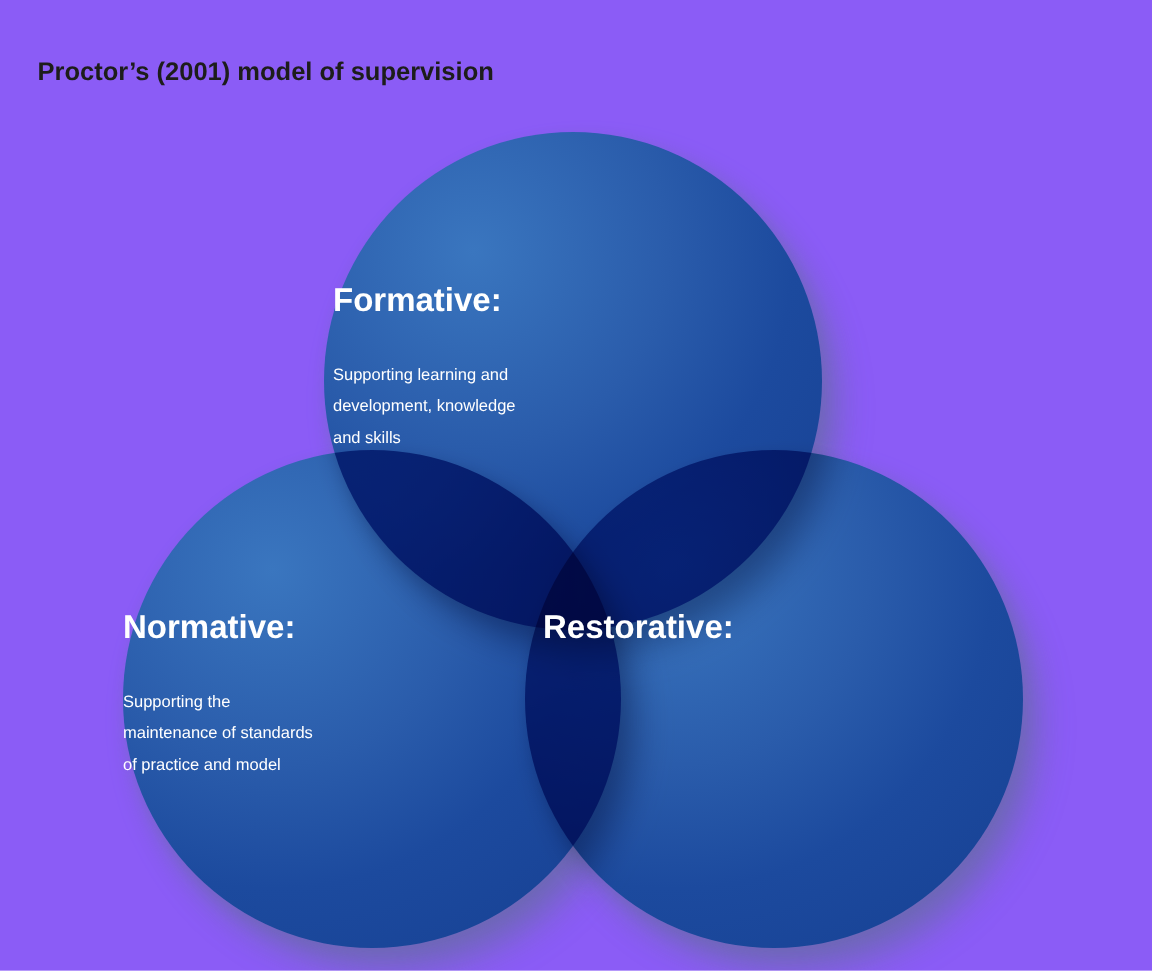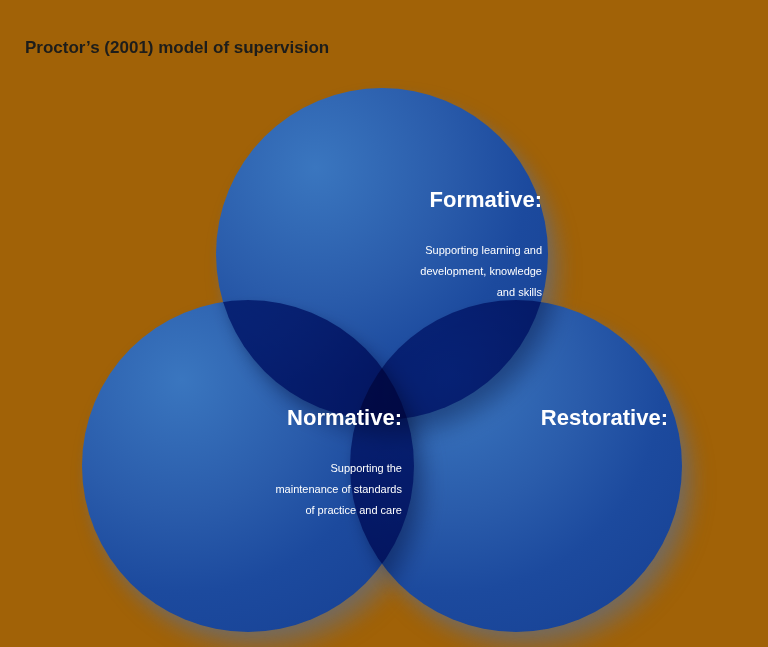--- a/index.html
+++ b/index.html
@@ -7,21 +7,21 @@
     padding: 0;
     width: 768px;
     height: 647px;
     overflow: hidden;
     font-family: "Liberation Sans", sans-serif;
   }
   .canvas {
     position: relative;
     width: 768px;
     height: 647px;
-    background: #a16207;
+    background: #8b5cf6;
     overflow: hidden;
   }
   .page-title {
     position: absolute;
     left: 25px;
     top: 26px;
     font-size: 17px;
     line-height: 22px;
     font-weight: bold;
     color: #1d1d1b;
@@ -43,27 +43,27 @@
     background: radial-gradient(circle at 30% 24%,
                 #3a76bf 0%, #2a5cab 38%, #1c4a9e 62%, #163f92 100%);
   }
   .circle-top    { left: 216px; top: 88px;  }
   .circle-left   { left: 82px;  top: 300px; }
   .circle-right  { left: 350px; top: 300px; }
 
   .circle-label {
     position: absolute;
     width: 320px;
-    text-align: right;
+    text-align: left;
     color: #ffffff;
     z-index: 2;
   }
   .label-formative   { left: 222px; top: 186px; }
   .label-normative   { left: 82px;  top: 404px; }
-  .label-restorative { left: 348px; top: 404px; }
+  .label-restorative { left: 362px; top: 404px; }
 
   .circle-heading {
     font-size: 22px;
     line-height: 28px;
     font-weight: bold;
     margin: 0 0 26px 0;
   }
   .circle-desc {
     font-size: 11px;
     line-height: 21px;
@@ -88,20 +88,20 @@
     <h2 class="circle-heading">Formative:</h2>
     <p class="circle-desc">Supporting learning and
 development, knowledge
 and skills</p>
   </div>
 
   <div class="circle-label label-normative">
     <h2 class="circle-heading">Normative:</h2>
     <p class="circle-desc">Supporting the
 maintenance of standards
-of practice and care</p>
+of practice and model</p>
   </div>
 
   <div class="circle-label label-restorative">
     <h2 class="circle-heading">Restorative:</h2>
   </div>
 
 </div>
 
 </body></html>

